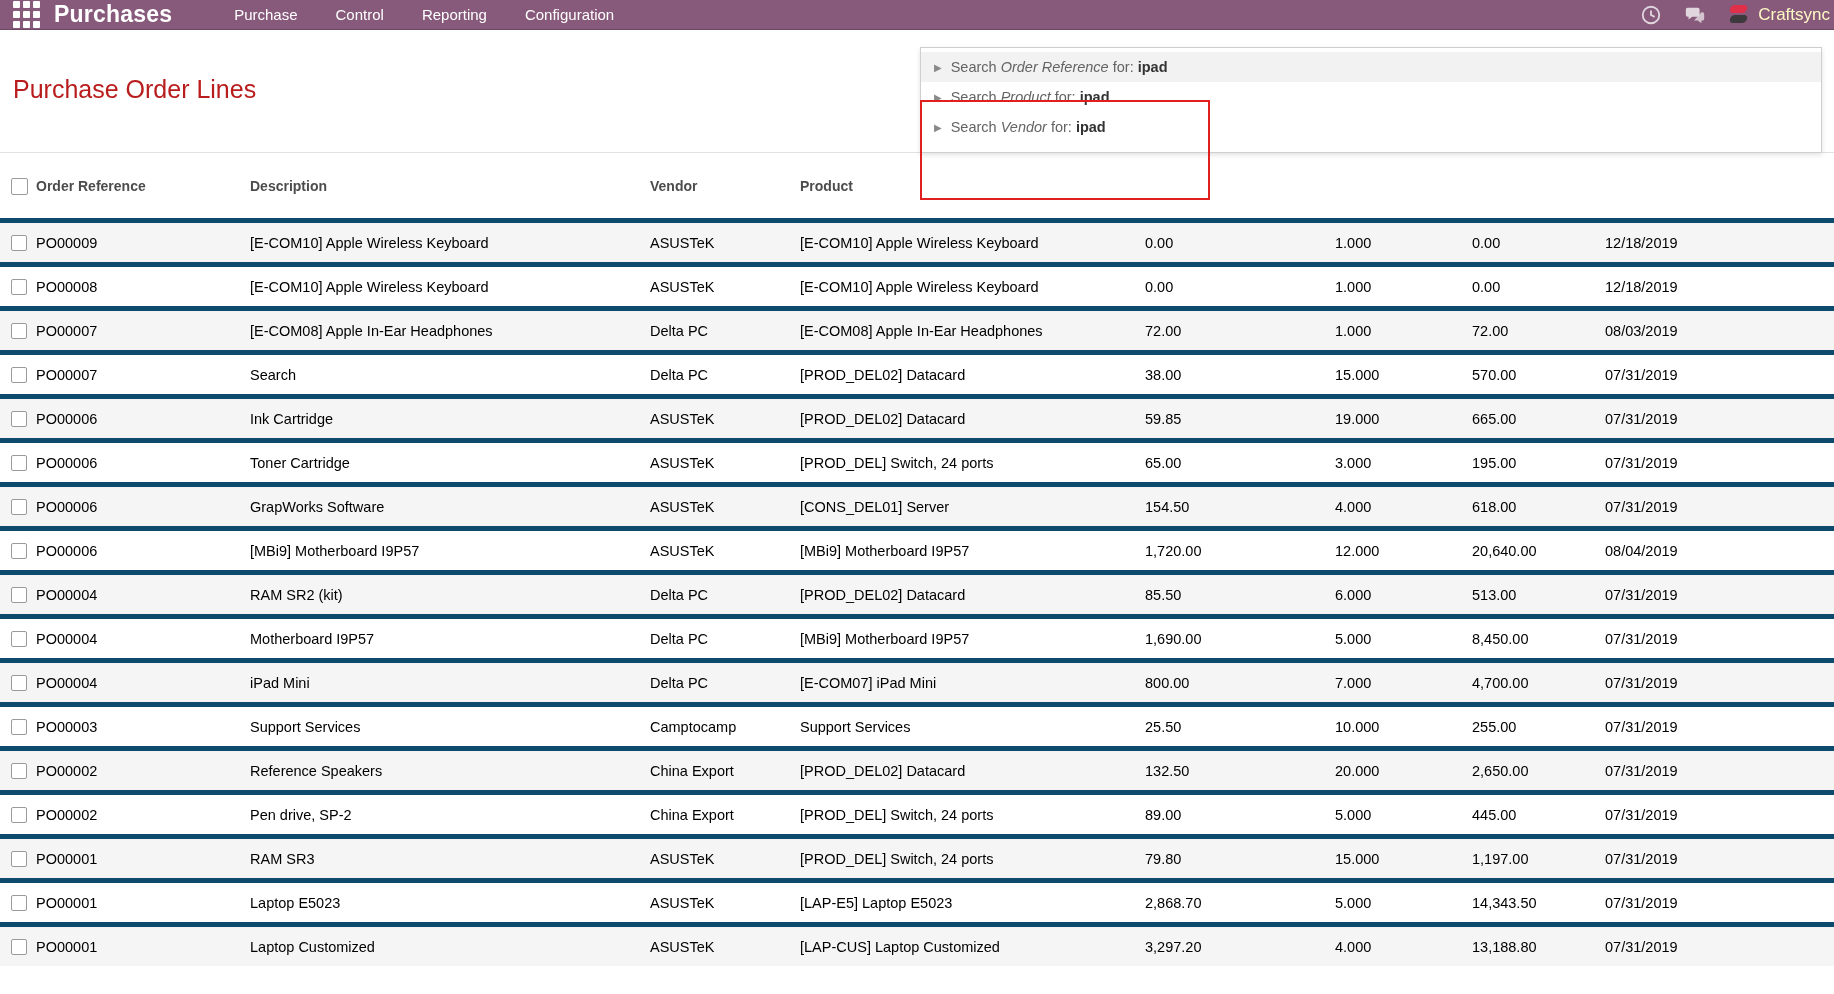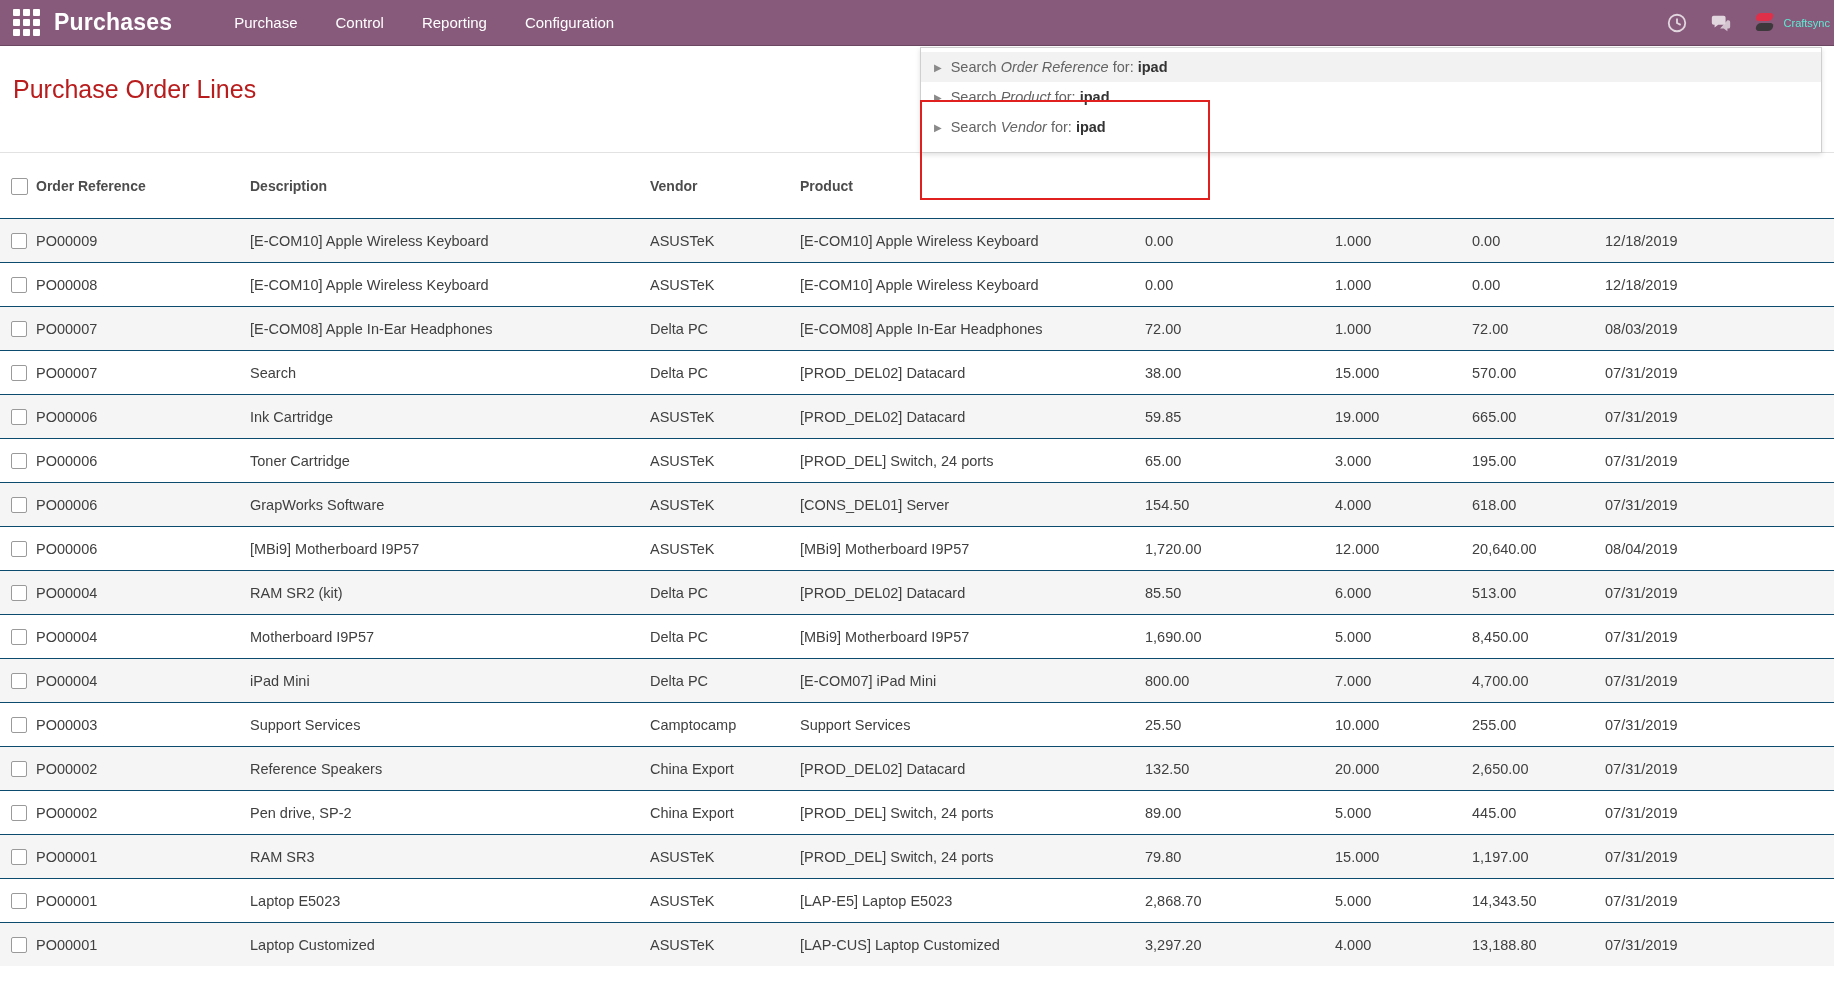--- a/index.html
+++ b/index.html
@@ -1,37 +1,37 @@
 <!DOCTYPE html>
 <html><head>
 <meta charset="utf-8">
 <style>
   * { margin:0; padding:0; box-sizing:border-box; }
   html,body { width:1834px; height:994px; overflow:hidden; background:#fff;
               font-family:"Liberation Sans", sans-serif; }
 
   
-  .topbar { position:absolute; left:0; top:0; width:1834px; height:46px;
+  .topbar { position:absolute; left:0; top:0; width:1834px; height:30px;
             background:#875a7b; border-bottom:1px solid #6b4762;
             display:flex; align-items:center; color:#fff; }
   .apps-icon { width:27px; height:27px; margin-left:13px;
                display:grid; grid-template-columns:repeat(3,7px); grid-template-rows:repeat(3,7px);
                gap:3px; cursor:pointer; }
   .apps-icon span { background:#fff; border-radius:1px; }
   .brand { font-size:23px; font-weight:bold; margin-left:14px; letter-spacing:.2px; }
   .nav { display:flex; margin-left:62px; gap:38px; font-size:15px; }
   .nav div { cursor:pointer; }
   .topbar-right { margin-left:auto; display:flex; align-items:center; gap:22px; padding-right:4px; }
   .tb-icon { width:22px; height:22px; opacity:.75; cursor:pointer; }
   .user-block { display:flex; align-items:center; gap:8px; cursor:pointer; }
   .logo-s { width:22px; height:24px; position:relative; }
   .logo-s i { position:absolute; left:2px; width:17px; height:8px; border-radius:4px; transform:skewX(-18deg); }
   .logo-s i.t { top:2px; background:#e03049; }
   .logo-s i.b { top:12px; background:#3d383b; }
-  .user-name { font-size:11px; color:#5eead4; white-space:nowrap; }
+  .user-name { font-size:17px; color:#fef9c3; white-space:nowrap; }
 
   
   .control-panel { position:absolute; left:0; top:47px; width:1834px; height:106px;
                    background:#fff; border-bottom:1px solid #e2e2e2; }
   .page-title { position:absolute; left:13px; top:28px; font-size:25px; color:#b91c1c; }
   .search-bar { position:absolute; left:920px; top:10px; width:902px; height:36px;
                 border-bottom:1px solid #9a9a9a; }
   .search-value { position:absolute; left:6px; top:9px; font-size:15px; color:#3c3c3c; }
   .search-caret { display:inline-block; width:1px; height:17px; background:#333;
                   vertical-align:middle; margin-left:1px; }
@@ -49,21 +49,21 @@
   .sd-item b { color:#333; font-weight:bold; }
   .red-annotation { position:absolute; left:920px; top:100px; width:290px; height:100px;
                     border:2px solid #e0201f; z-index:40; pointer-events:none; }
 
   
   .list { position:absolute; left:0; top:154px; width:1834px; }
   .lrow { display:grid;
           grid-template-columns:36px 214px 400px 150px 345px 190px 137px 120px 130px 1fr;
           align-items:center; }
   .lhead { height:64px; font-weight:bold; font-size:14px; color:#4c4c4c; background:#fff; }
-  .ldata { height:44px; font-size:14.5px; color:#404040; border-top:1px solid #0c4a6e; cursor:pointer; }
+  .ldata { height:44px; font-size:14.5px; color:#000000; border-top:5px solid #0c4a6e; cursor:pointer; }
   .ldata.odd { background:#f5f5f5; }
   .ldata.even { background:#fff; }
   .cell-r { text-align:left; padding-right:2px; }
   .cell-date { padding-left:13px; }
   .cbx { width:16px; height:16px; border:1px solid #9a9a9a; border-radius:2px;
          background:#fff; margin-left:11px; cursor:pointer; }
   .lhead .cbx { width:17px; height:17px; }
 </style>
 </head>
 <body>

